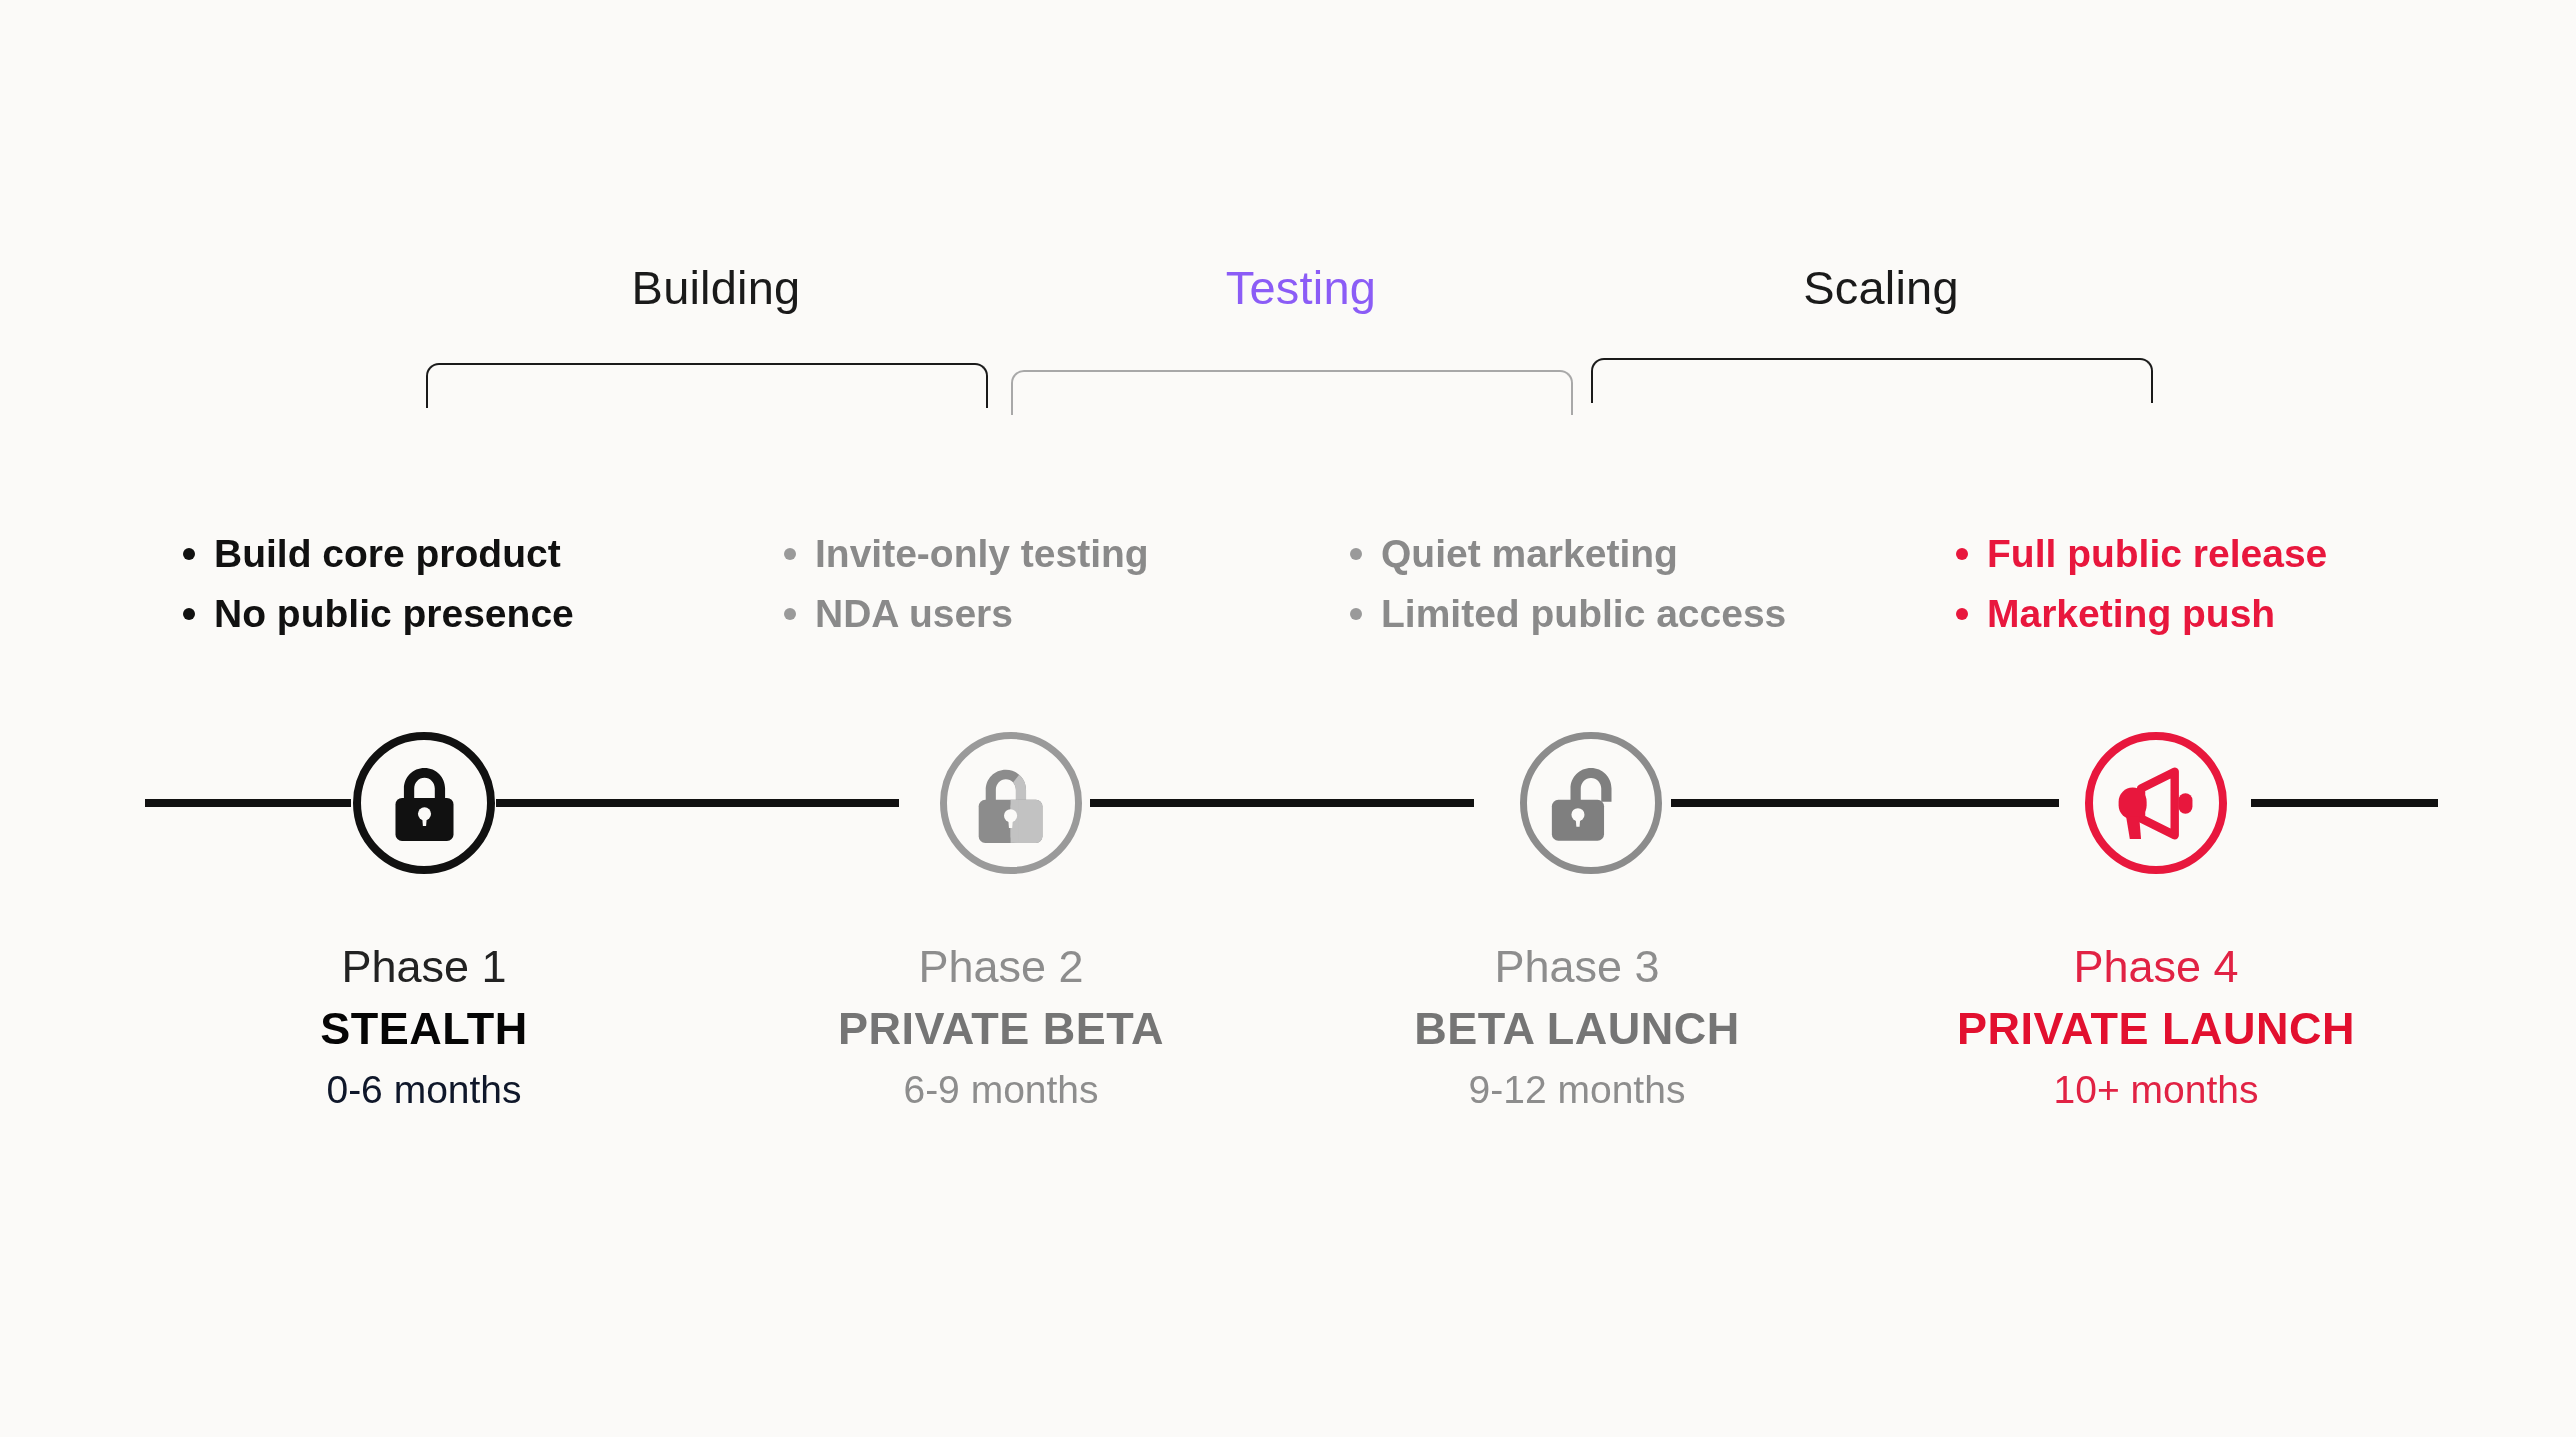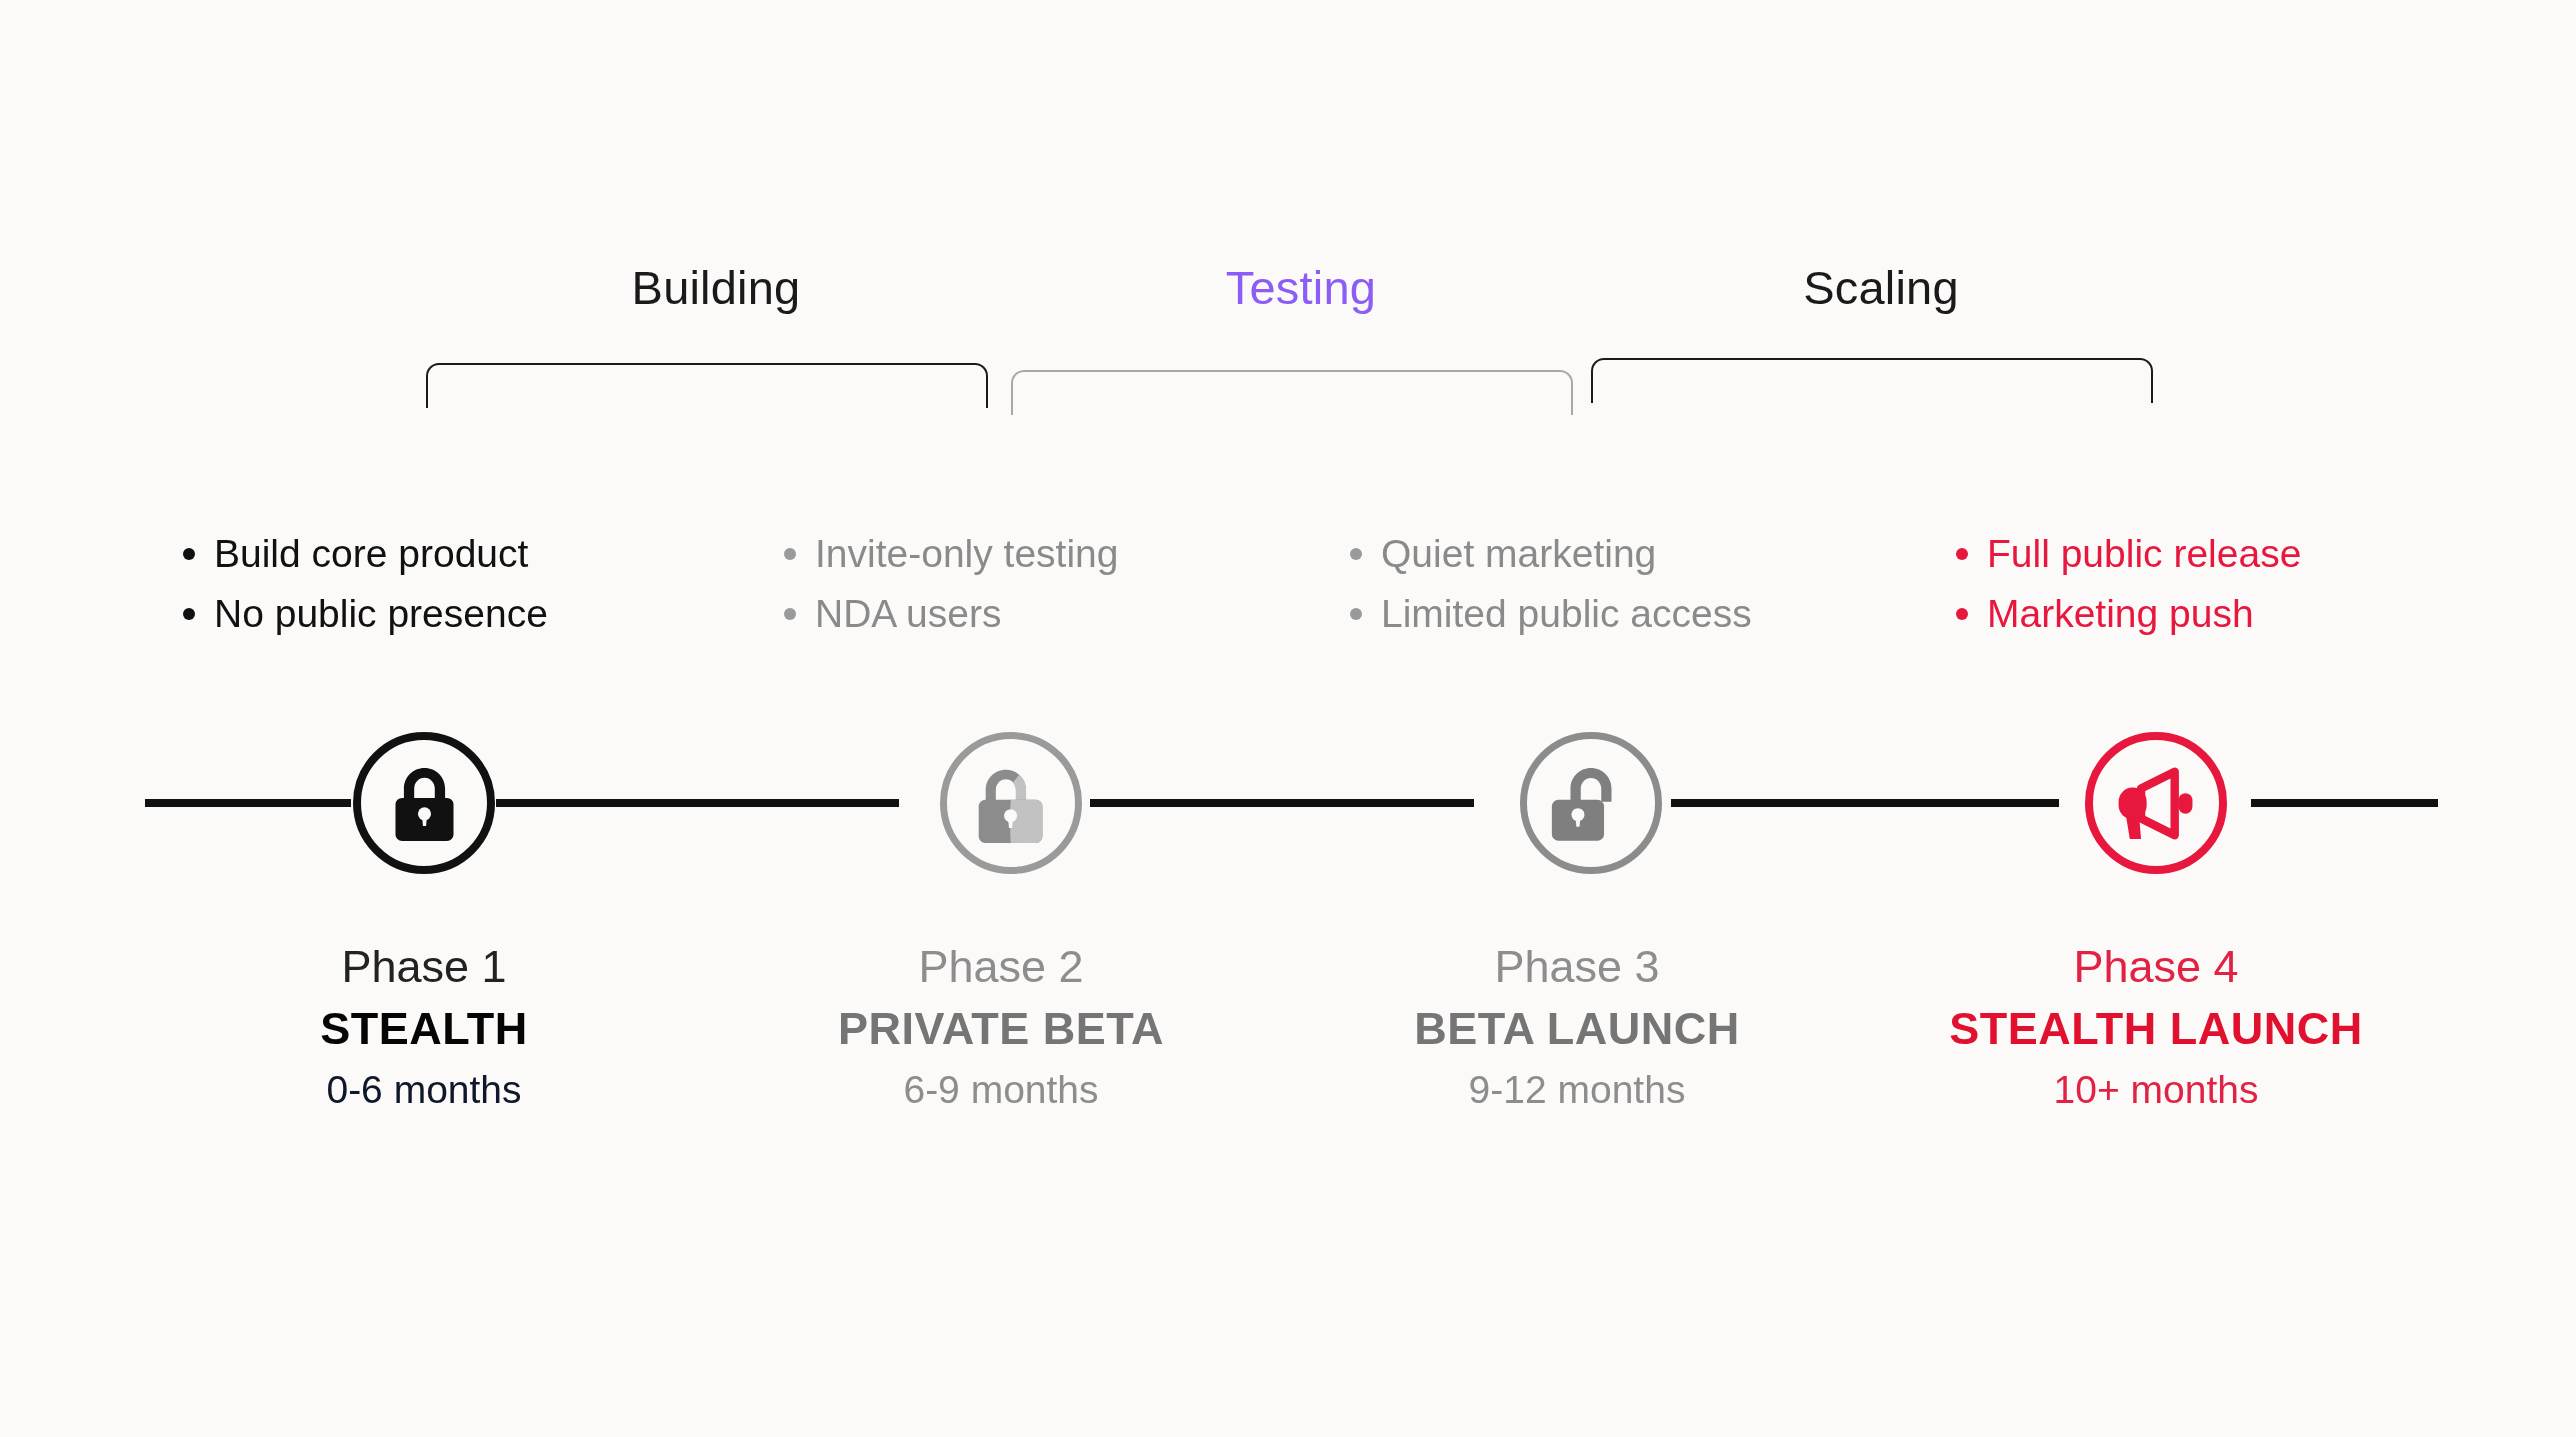--- a/index.html
+++ b/index.html
@@ -45,21 +45,21 @@
     background:#111111;
     top:799px;
   }
 
   
   .bullets {
     position:absolute;
     top:524px;
     width:580px;
   }
-  .bullets ul { list-style:none; }
+  .bullets ul { list-style:none;font-weight:bold; }
   .bullets li {
     display:flex;
     align-items:baseline;
     font-size:39px;
     line-height:60px;
     white-space:nowrap;
   }
   .bullets .dot {
     display:inline-block;
     width:12px; height:12px;
@@ -248,18 +248,18 @@
   </div>
 
   <div class="caption c-grey" style="left:1287px;">
     <div class="cap-phase">Phase 3</div>
     <div class="cap-name">BETA LAUNCH</div>
     <div class="cap-months">9-12 months</div>
   </div>
 
   <div class="caption c-red" style="left:1866px;">
     <div class="cap-phase">Phase 4</div>
-    <div class="cap-name">STEALTH LAUNCH</div>
+    <div class="cap-name">PRIVATE LAUNCH</div>
     <div class="cap-months">10+ months</div>
   </div>
 
 </div>
 
 
 </body></html>

